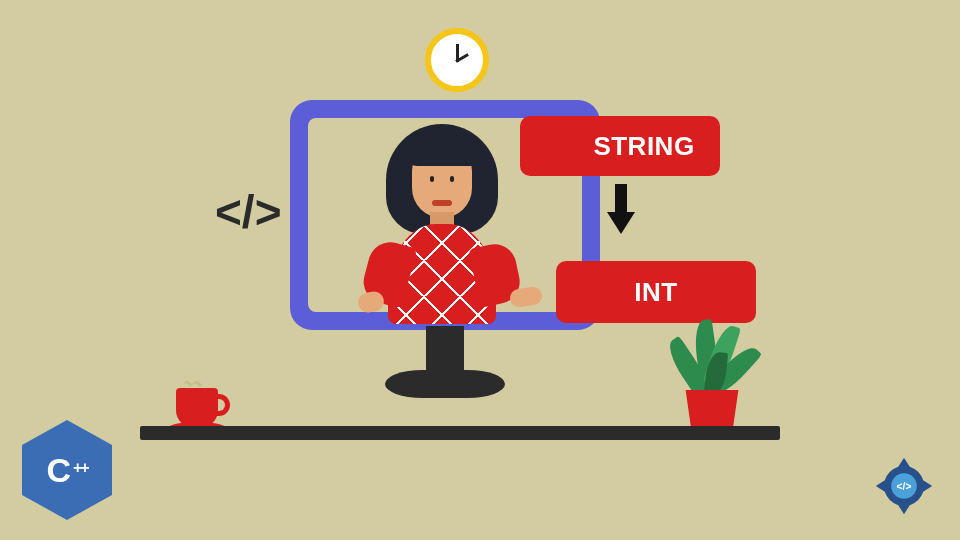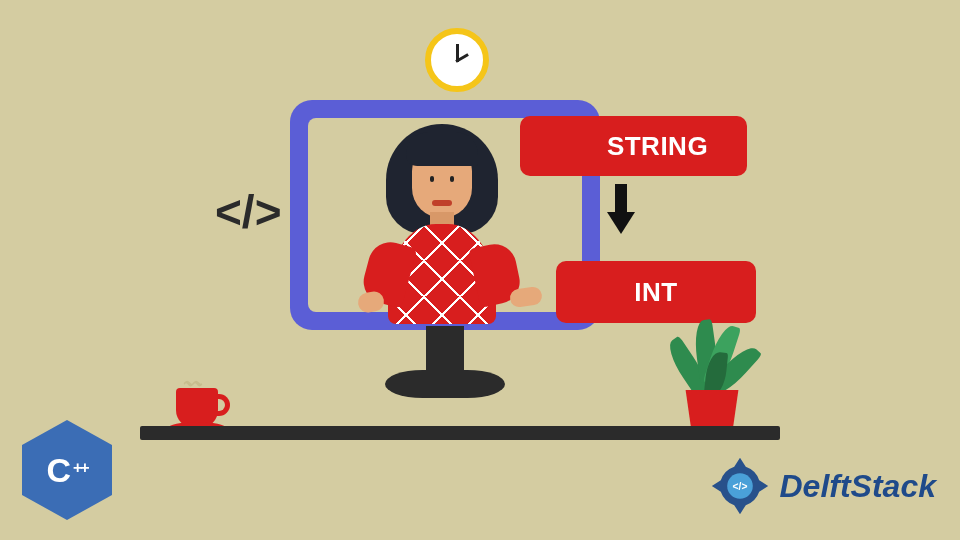--- a/index.html
+++ b/index.html
@@ -197,21 +197,21 @@
   background: #d81e1e;
   color: #fff;
   font-weight: 700;
   font-size: 26px;
   border-radius: 10px;
   display: flex;
   align-items: center;
   justify-content: center;
   letter-spacing: 0.5px;
 }
-.label-string { left: 520px; top: 116px; width: 227px; height: 60px; padding-left: 48px; }
+.label-string { left: 520px; top: 116px; width: 200px; height: 60px; padding-left: 48px; }
 .label-int { left: 556px; top: 240px; width: 200px; height: 62px; margin-top: 21px; }
 .arrow {
   position: absolute;
   left: 610px;
   top: 184px;
   width: 22px;
   height: 52px;
 }
 .arrow .shaft {
   position: absolute;
@@ -409,14 +409,13 @@
 <div class="brand">
   <svg class="brand-logo" viewBox="0 0 100 100">
     <g transform="translate(50 50)">
       <g fill="#1f4a8a">
         <path d="M0,-44 L9,-30 A34 34 0 0 1 30,-9 L44,0 L30,9 A34 34 0 0 1 9,30 L0,44 L-9,30 A34 34 0 0 1 -30,9 L-44,0 L-30,-9 A34 34 0 0 1 -9,-30 Z" fill="#1f4a8a" opacity="0.95"></path>
       </g>
       <circle r="20" fill="#4aa0d8"></circle>
       <text x="0" y="6" text-anchor="middle" font-size="16" font-weight="700" fill="#fff" font-family="Arial">&lt;/&gt;</text>
     </g>
   </svg>
-  <span class="brand-text">DelftStack</span>
 </div>
 
 </body></html>

